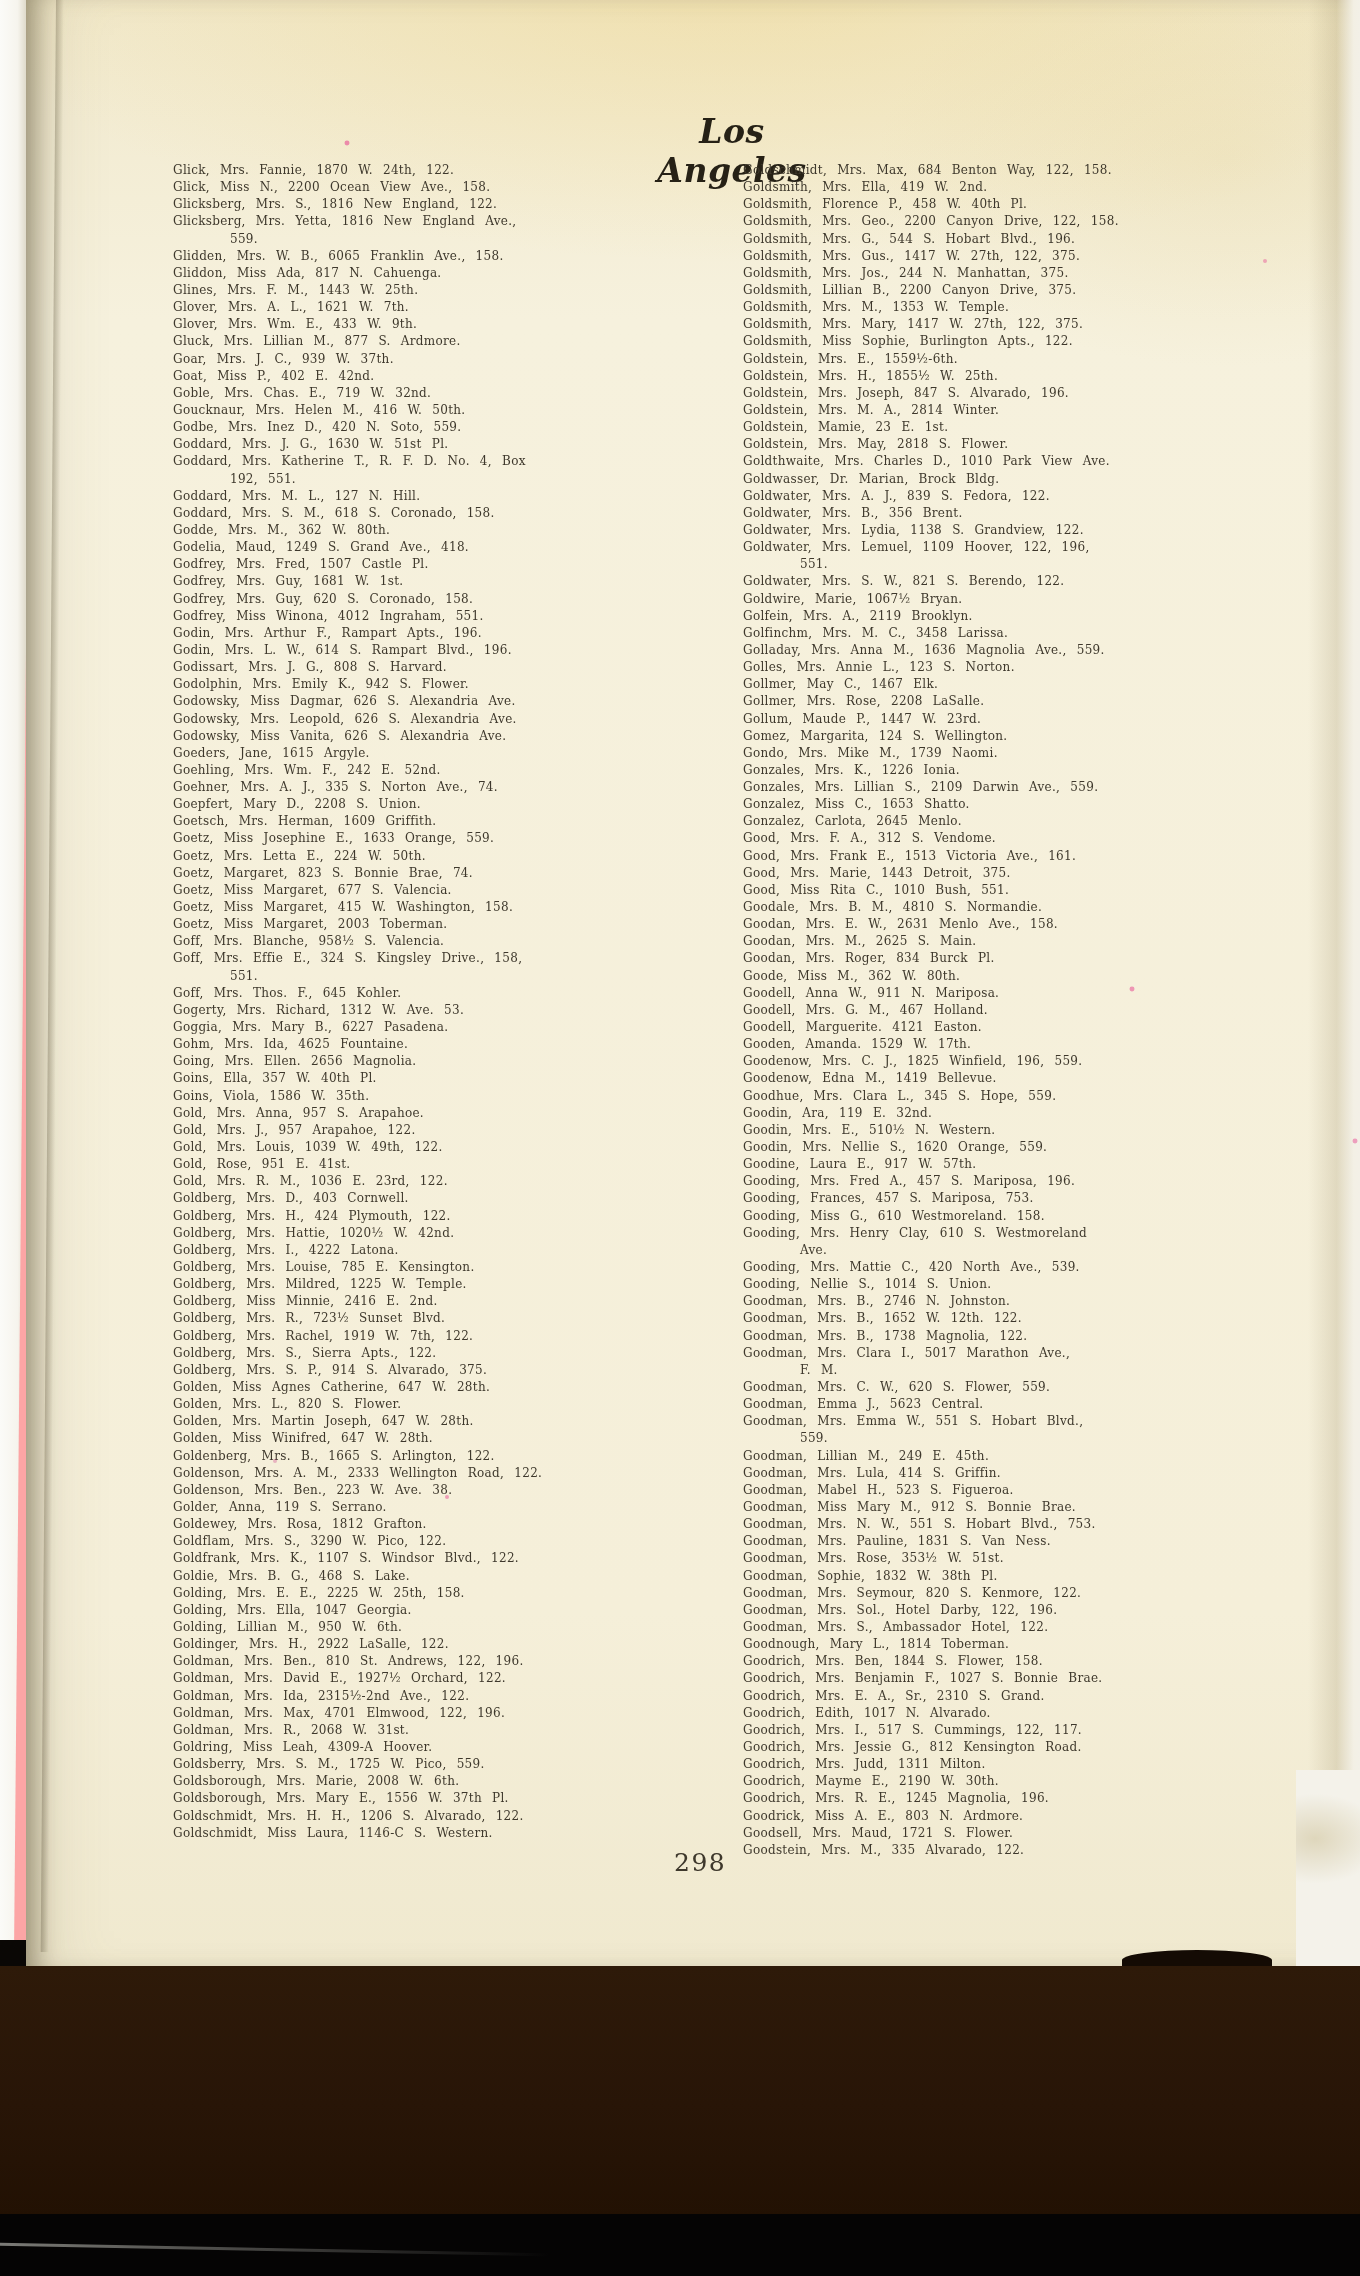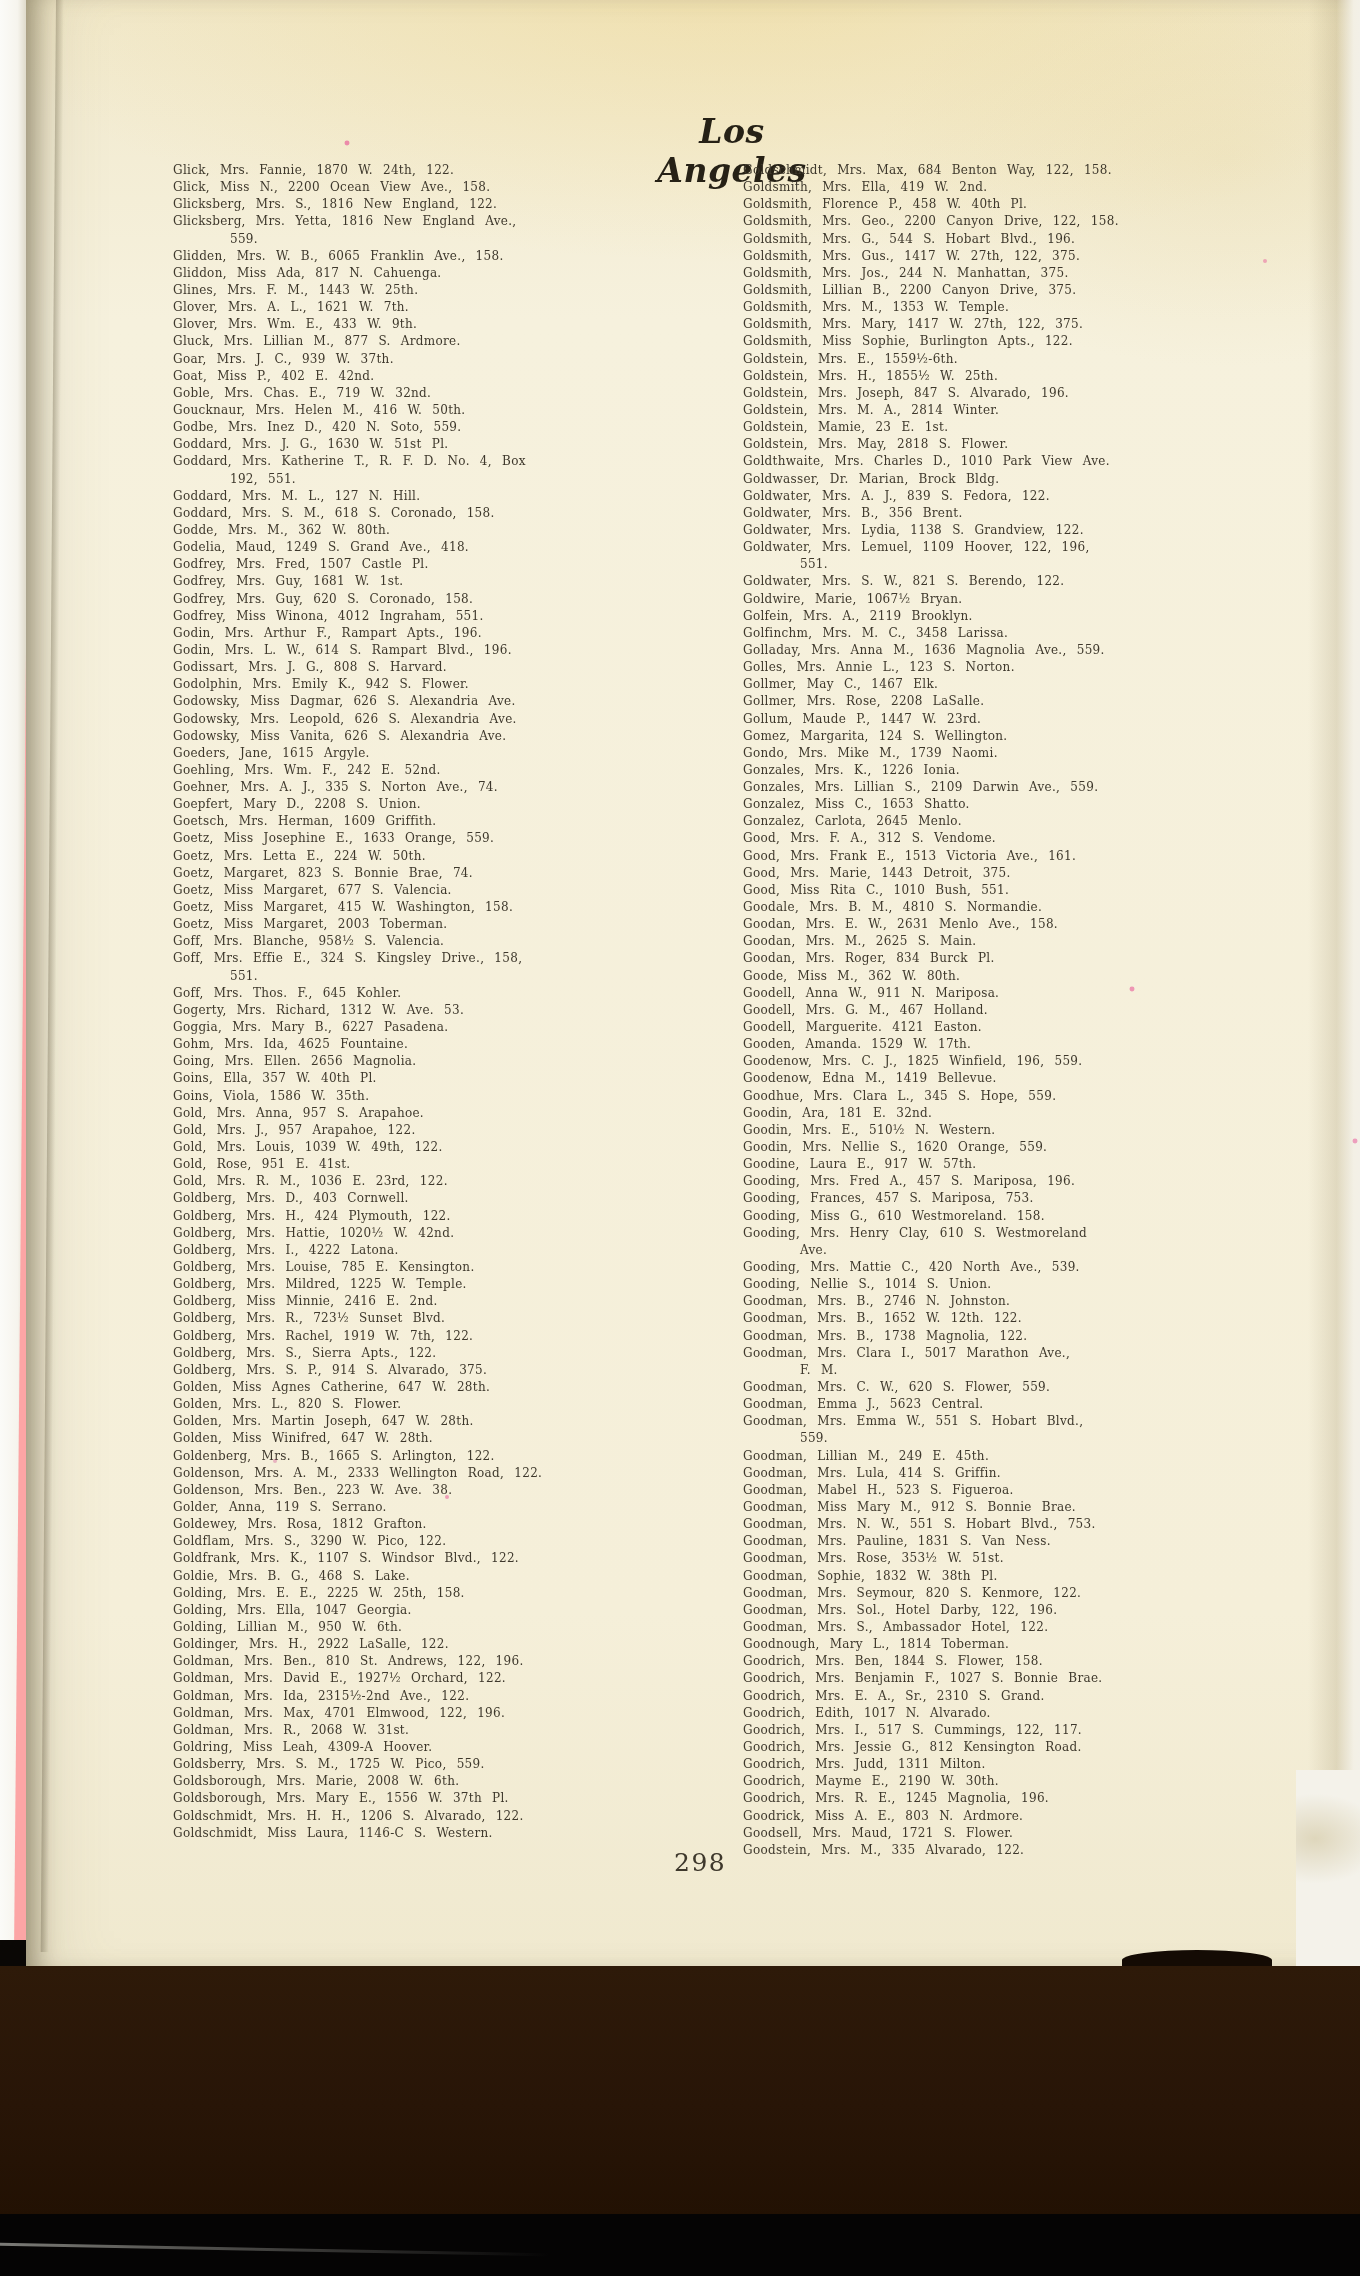--- a/index.html
+++ b/index.html
@@ -215,21 +215,21 @@
         <div class="line">Goodan, Mrs. M., 2625 S. Main.</div>
         <div class="line">Goodan, Mrs. Roger, 834 Burck Pl.</div>
         <div class="line">Goode, Miss M., 362 W. 80th.</div>
         <div class="line">Goodell, Anna W., 911 N. Mariposa.</div>
         <div class="line">Goodell, Mrs. G. M., 467 Holland.</div>
         <div class="line">Goodell, Marguerite. 4121 Easton.</div>
         <div class="line">Gooden, Amanda. 1529 W. 17th.</div>
         <div class="line">Goodenow, Mrs. C. J., 1825 Winfield, 196, 559.</div>
         <div class="line">Goodenow, Edna M., 1419 Bellevue.</div>
         <div class="line">Goodhue, Mrs. Clara L., 345 S. Hope, 559.</div>
-        <div class="line">Goodin, Ara, 181 E. 32nd.</div>
+        <div class="line">Goodin, Ara, 119 E. 32nd.</div>
         <div class="line">Goodin, Mrs. E., 510½ N. Western.</div>
         <div class="line">Goodin, Mrs. Nellie S., 1620 Orange, 559.</div>
         <div class="line">Goodine, Laura E., 917 W. 57th.</div>
         <div class="line">Gooding, Mrs. Fred A., 457 S. Mariposa, 196.</div>
         <div class="line">Gooding, Frances, 457 S. Mariposa, 753.</div>
         <div class="line">Gooding, Miss G., 610 Westmoreland. 158.</div>
         <div class="line">Gooding, Mrs. Henry Clay, 610 S. Westmoreland</div>
         <div class="line cont">Ave.</div>
         <div class="line">Gooding, Mrs. Mattie C., 420 North Ave., 539.</div>
         <div class="line">Gooding, Nellie S., 1014 S. Union.</div>

